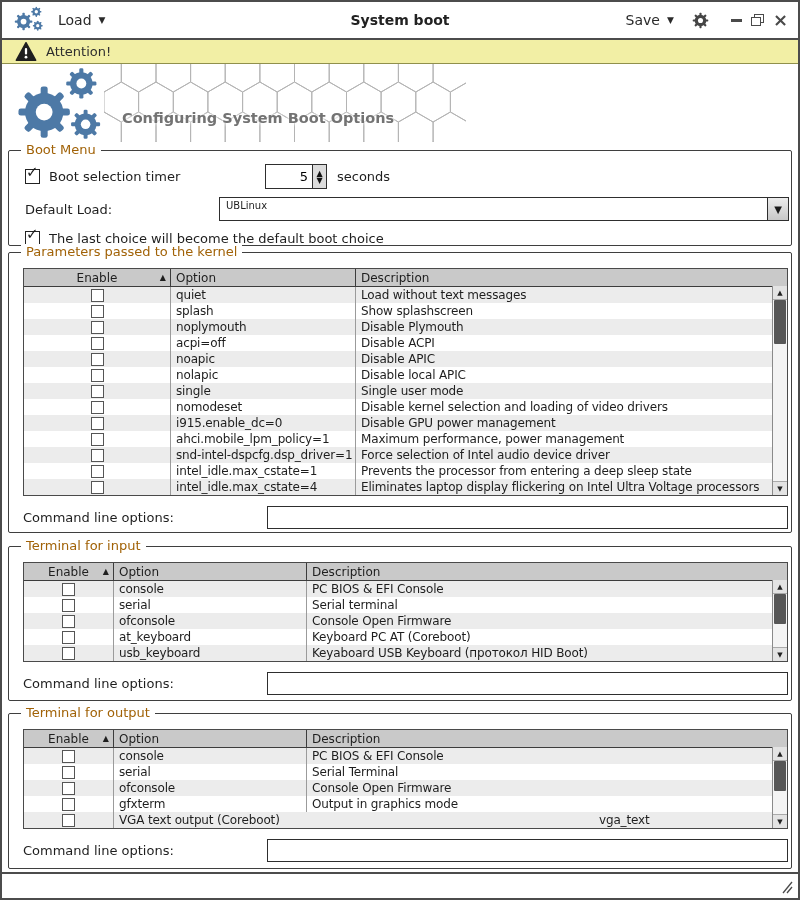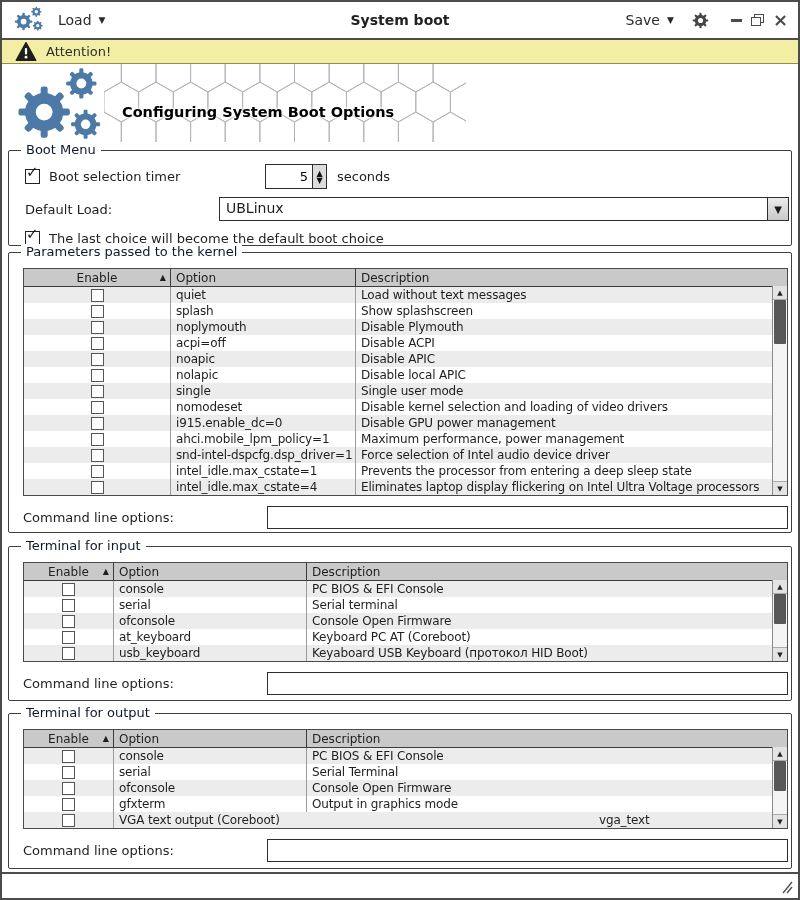--- a/index.html
+++ b/index.html
@@ -23,47 +23,47 @@
   .max-icon .back{position:absolute;right:0;top:0;width:8px;height:7px;border:1.5px solid #4a4a4a;}
   .max-icon .front{position:absolute;left:0;bottom:0;width:8px;height:7px;border:1.5px solid #4a4a4a;background:#fff;}
   .close-icon{font-size:18px;font-weight:bold;color:#4a4a4a;line-height:14px;}
   
   .attention{display:flex;align-items:center;gap:9px;height:23px;background:#f2efa5;
     border-bottom:1px solid #90904c;padding-left:13px;font-size:13px;color:#2e2e2e;}
   
   .pageheader{position:relative;height:78px;background:#fff;overflow:hidden;}
   .logo{position:absolute;left:14px;top:3px;color:#4d79a6;}
   .hexwrap{position:absolute;left:102px;top:0;}
-  .header-title{position:absolute;left:120px;top:40px;font-weight:bold;font-size:14.5px;color:#000000;
+  .header-title{position:absolute;left:120px;top:46px;font-weight:bold;font-size:14.5px;color:#737373;
     text-shadow:0 0 4px #fff,0 0 4px #fff;}
   
   .group{position:absolute;left:6px;width:784px;box-sizing:border-box;
     border:1.5px solid #3f3f3f;border-radius:2px;background:#fff;}
-  .group-legend{position:absolute;top:-9px;left:12px;background:#fff;padding:0 5px;font-size:13px;color:#0f172a;}
+  .group-legend{position:absolute;top:-9px;left:12px;background:#fff;padding:0 5px;font-size:13px;color:#a16207;}
   .g-boot{top:148px;height:96px;}
   .g-kernel{top:250px;height:281px;}
   .g-input{top:544px;height:155px;}
   .g-output{top:711px;height:156px;}
   
   .bm-row{display:flex;align-items:center;padding-left:16px;font-size:13px;position:relative;}
   .bm-row1{margin-top:13px;}
   .bm-row2{margin-top:8px;}
   .bm-row3{margin-top:10px;}
   .cb-checked{position:relative;flex:none;width:13px;height:13px;border:1.6px solid #222;background:#fff;}
   .cb-checked .mark{position:absolute;top:-7px;left:0px;font-size:15px;font-weight:bold;color:#1a1a1a;}
   .bm-label{margin-left:9px;}
   .bm-row1 .bm-label{width:216px;}
   .spinner{display:flex;width:60px;height:23px;border:1.5px solid #2e2e2e;box-sizing:content-box;background:#fff;}
   .spin-value{width:38px;border:none;outline:none;text-align:right;font:13px "DejaVu Sans",sans-serif;padding:0 4px;}
   .spin-btns{width:17px;background:#dcdcdc;border-left:1.5px solid #2e2e2e;display:flex;flex-direction:column;
     align-items:center;justify-content:center;font-size:8px;line-height:7px;color:#111;cursor:default;}
   .bm-unit{margin-left:10px;}
   .field-label{width:194px;flex:none;}
   .combo{flex:1;display:flex;height:22px;border:1.5px solid #2e2e2e;margin-right:2px;background:#fff;}
-  .combo-value{flex:1;padding:2px 6px;font-size:14px;white-space:nowrap;overflow:hidden;}
+  .combo-value{flex:1;padding:2px 6px;font-size:10px;white-space:nowrap;overflow:hidden;}
   .combo-btn{width:20px;background:linear-gradient(#ececec,#c8c8c8);border-left:1.5px solid #2e2e2e;
     display:flex;align-items:center;justify-content:center;font-size:10px;color:#1a1a1a;}
   
   .tbl{position:relative;margin:15px 3px 0 14px;border:1.5px solid #4a4a4a;background:#fff;}
   .thead{display:flex;height:17px;background:#c9c9c9;border-bottom:1px solid #3c3c3c;font-size:12px;align-items:stretch;}
   .th{display:flex;align-items:center;border-right:1px solid #3c3c3c;box-sizing:border-box;white-space:nowrap;}
   .th-enable{justify-content:center;position:relative;}
   .th .sort{position:absolute;right:4px;font-size:8px;top:4px;}
   .th-option{padding-left:5px;}
   .th-desc{flex:1;padding-left:5px;border-right:none;}

